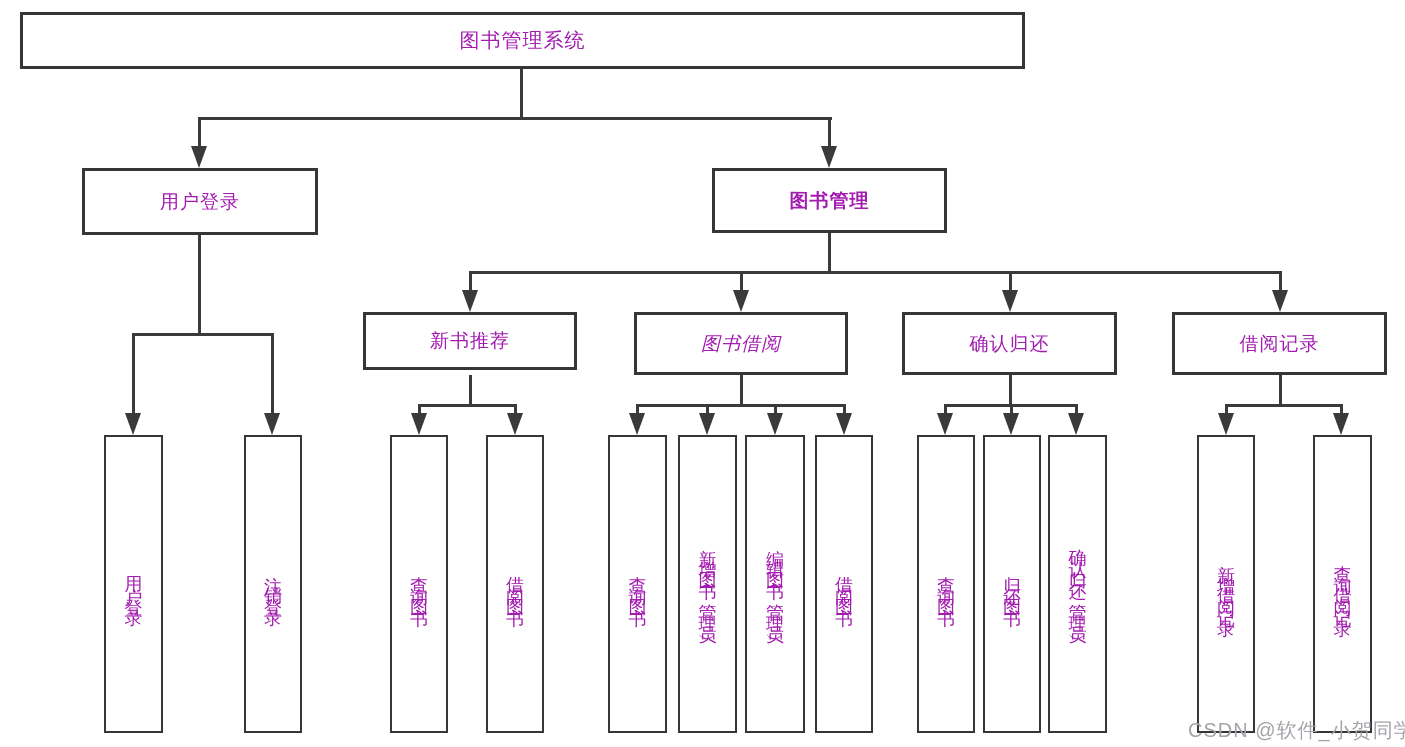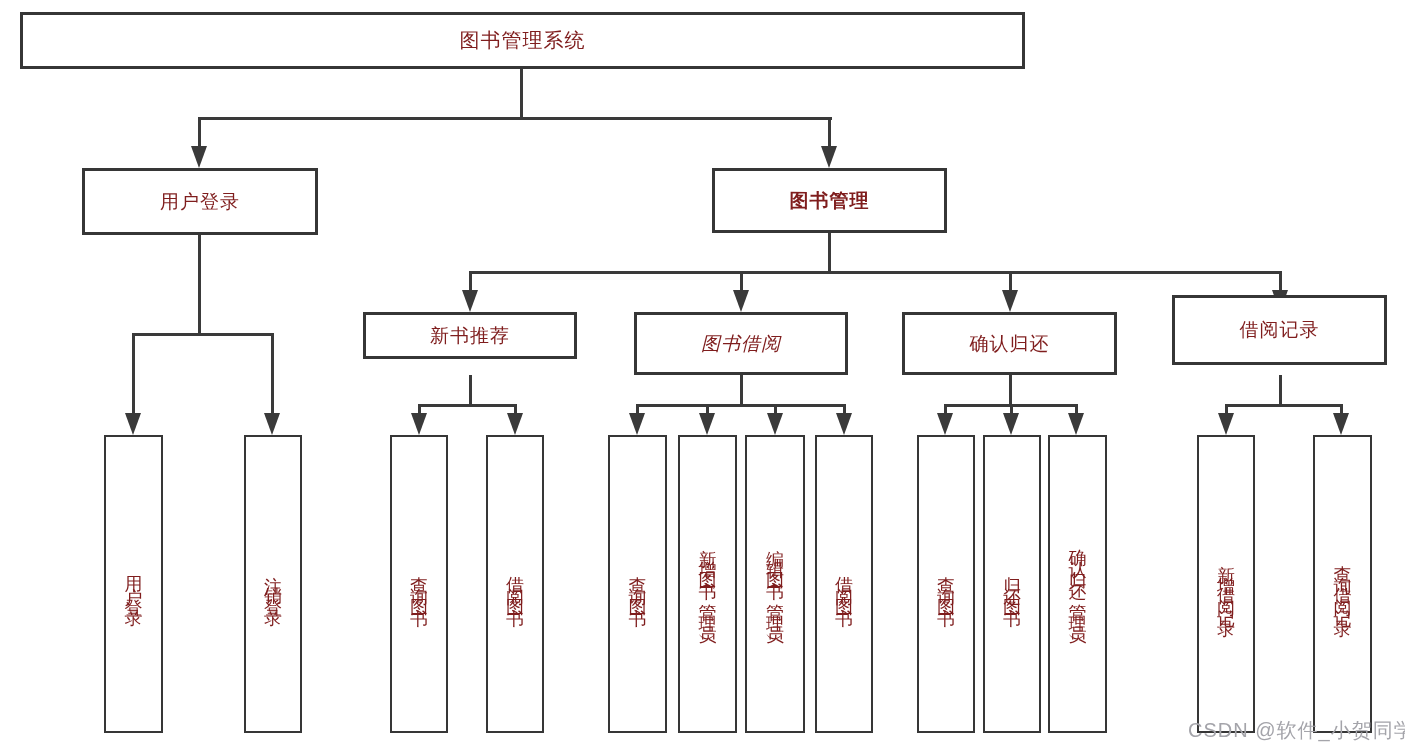--- a/index.html
+++ b/index.html
@@ -2,21 +2,21 @@
 <html><head>
 <meta charset="utf-8">
 <style>
   html, body { margin:0; padding:0; background:#ffffff; }
   .canvas {
     position:relative; width:1405px; height:747px; background:#ffffff;
     font-family:"Liberation Sans", "DejaVu Sans", sans-serif; overflow:hidden;
   }
   .node {
     position:absolute; box-sizing:border-box; background:#ffffff;
-    border:3px solid #363636; color:#7f1d1d;
+    border:3px solid #363636; color:#a21caf;
     display:flex; align-items:center; justify-content:center;
     font-size:19px; letter-spacing:1px; z-index:2;
   }
   .node.root { font-size:20px; }
   .node.leaf {
     border-width:2px; font-size:18px; line-height:1;
     writing-mode:vertical-rl; text-orientation:mixed; letter-spacing:11px;
   }
   .vline { position:absolute; width:3px; background:#3a3a3a; z-index:1; }
   .hline { position:absolute; height:3px; background:#3a3a3a; z-index:1; }
@@ -33,24 +33,24 @@
 </head>
 <body>
 
 <div class="canvas">
 
   <div class="node root" style="left:20px; top:12px; width:1005px; height:57px;">图书管理系统</div>
 
   <div class="node" style="left:82px; top:168px; width:236px; height:67px;">用户登录</div>
   <div class="node" style="left:712px; top:168px; width:235px; height:65px;font-weight:bold;">图书管理</div>
 
-  <div class="node" style="left:363px; top:312px; width:214px; height:47px;">新书推荐</div>
+  <div class="node" style="left:363px; top:312px; width:214px; height:58px;">新书推荐</div>
   <div class="node" style="left:634px; top:312px; width:214px; height:63px;font-style:italic;">图书借阅</div>
   <div class="node" style="left:902px; top:312px; width:215px; height:63px;">确认归还</div>
-  <div class="node" style="left:1172px; top:295px; width:215px; height:70px;">借阅记录</div>
+  <div class="node" style="left:1172px; top:312px; width:215px; height:63px;">借阅记录</div>
 
   <div class="node leaf" style="left:104px; top:435px; width:59px; height:298px;">用户登录</div>
   <div class="node leaf" style="left:244px; top:435px; width:58px; height:298px;">注销登录</div>
 
   <div class="node leaf" style="left:390px; top:435px; width:58px; height:298px;">查询图书</div>
   <div class="node leaf" style="left:486px; top:435px; width:58px; height:298px;">借阅图书</div>
 
   <div class="node leaf" style="left:608px; top:435px; width:59px; height:298px;">查询图书</div>
   <div class="node leaf" style="left:678px; top:435px; width:59px; height:298px;">新增图书（管理员）</div>
   <div class="node leaf" style="left:745px; top:435px; width:60px; height:298px;">编辑图书（管理员）</div>

